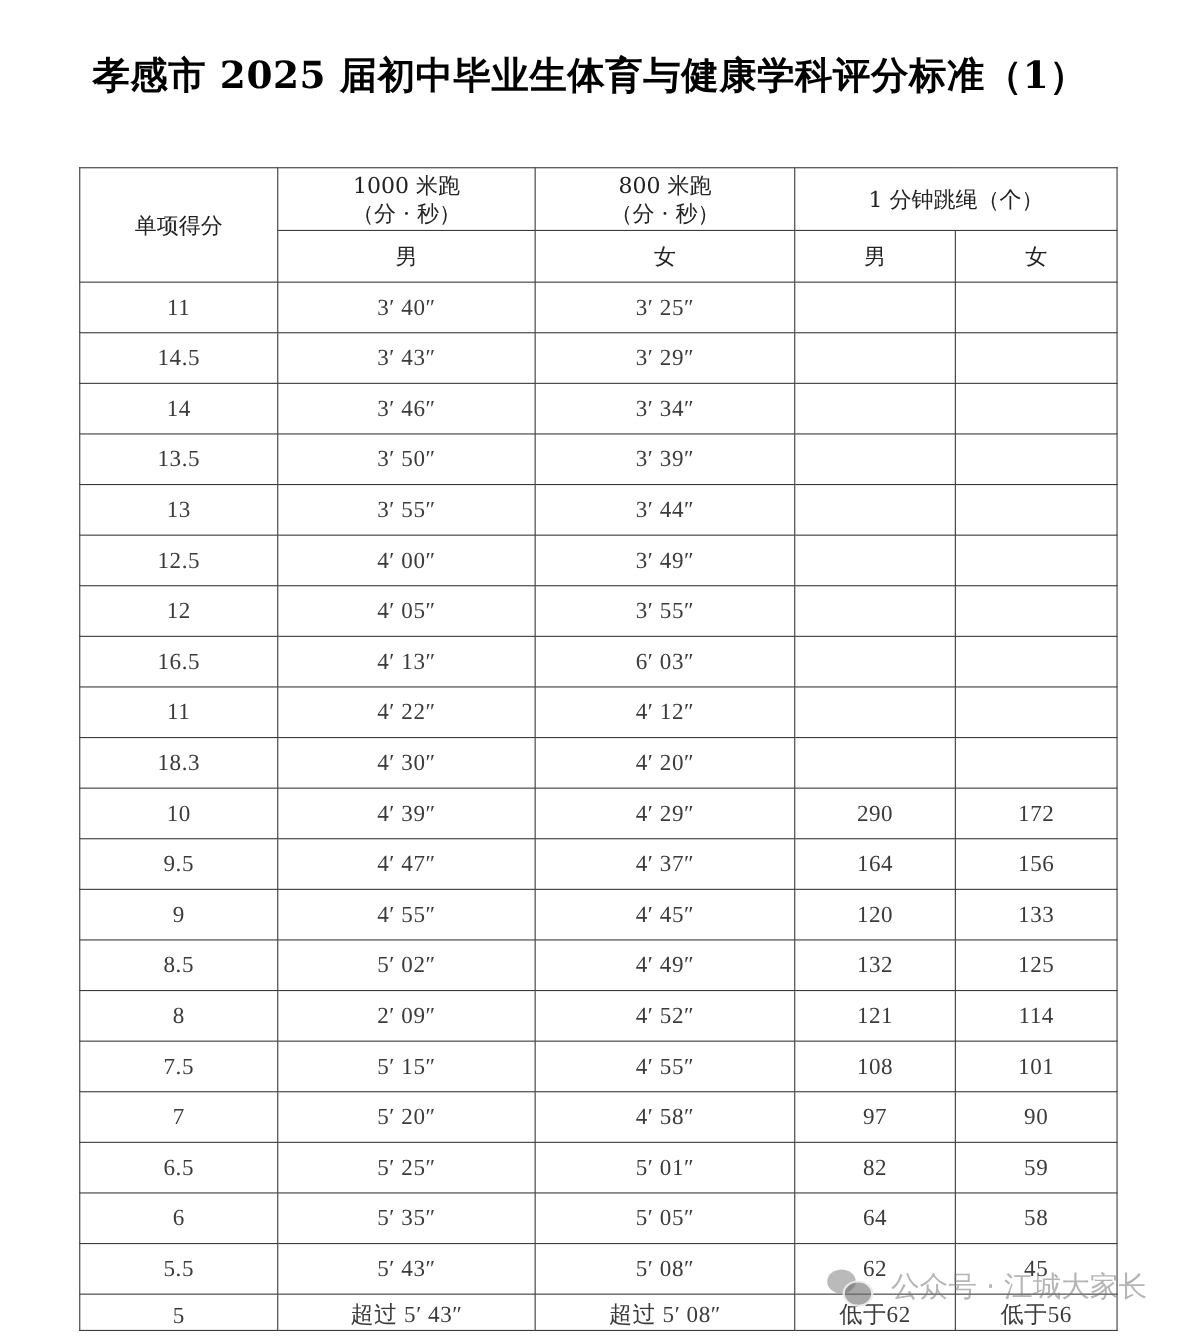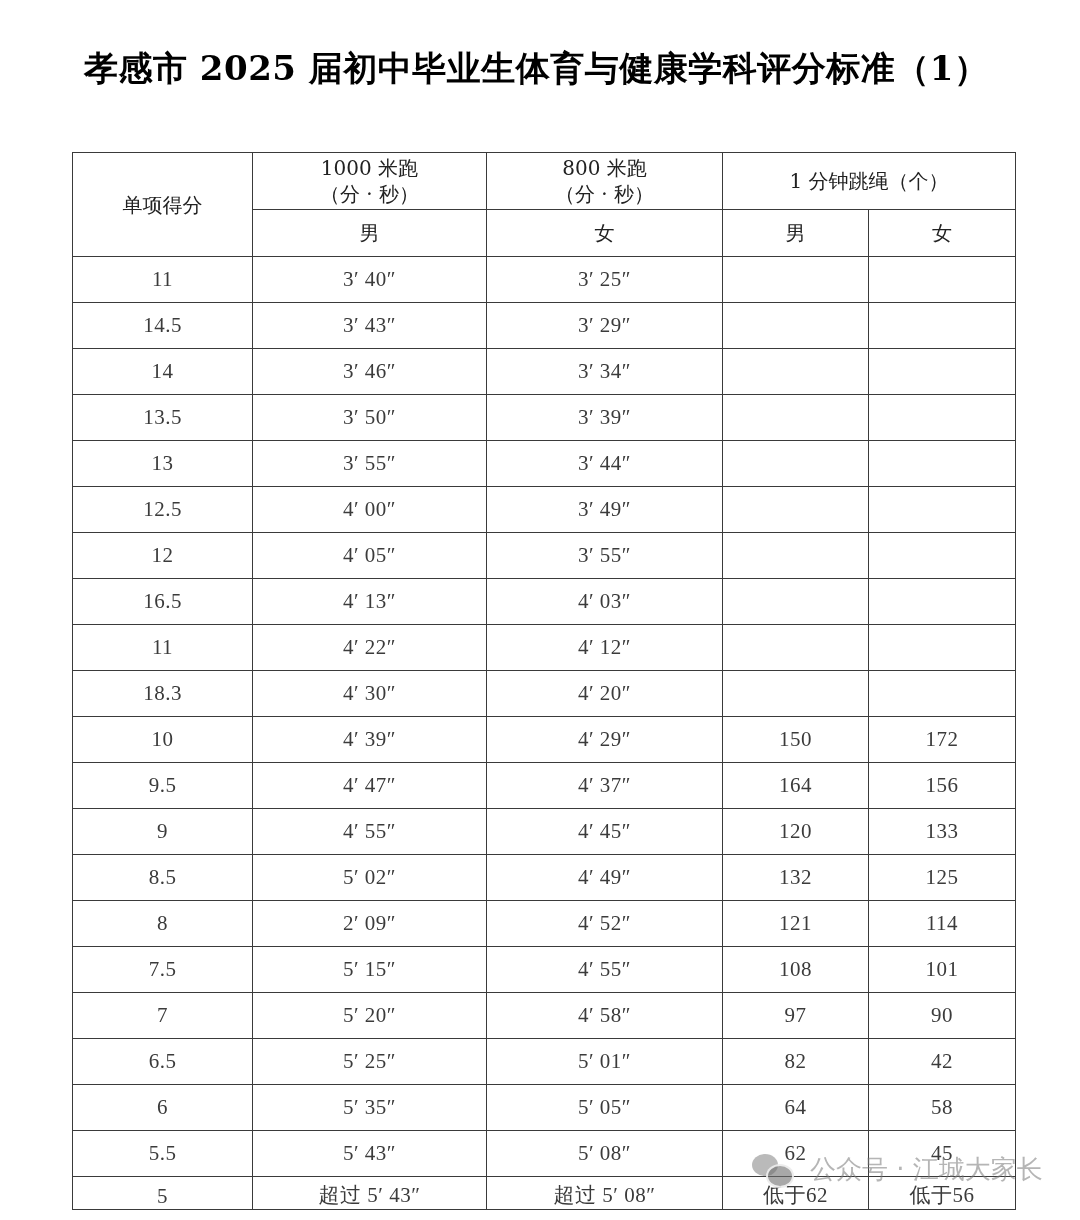--- a/index.html
+++ b/index.html
@@ -171,21 +171,21 @@
       <tr>
         <td>12</td>
         <td>4′ 05″</td>
         <td>3′ 55″</td>
         <td></td>
         <td></td>
       </tr>
       <tr>
         <td>16.5</td>
         <td>4′ 13″</td>
-        <td>4′ 03″</td>
+        <td>6′ 03″</td>
         <td></td>
         <td></td>
       </tr>
       <tr>
         <td>11</td>
         <td>4′ 22″</td>
         <td>4′ 12″</td>
         <td></td>
         <td></td>
       </tr>
@@ -193,21 +193,21 @@
         <td>18.3</td>
         <td>4′ 30″</td>
         <td>4′ 20″</td>
         <td></td>
         <td></td>
       </tr>
       <tr>
         <td>10</td>
         <td>4′ 39″</td>
         <td>4′ 29″</td>
-        <td>150</td>
+        <td>290</td>
         <td>172</td>
       </tr>
       <tr>
         <td>9.5</td>
         <td>4′ 47″</td>
         <td>4′ 37″</td>
         <td>164</td>
         <td>156</td>
       </tr>
       <tr>
@@ -243,21 +243,21 @@
         <td>5′ 20″</td>
         <td>4′ 58″</td>
         <td>97</td>
         <td>90</td>
       </tr>
       <tr>
         <td>6.5</td>
         <td>5′ 25″</td>
         <td>5′ 01″</td>
         <td>82</td>
-        <td>42</td>
+        <td>59</td>
       </tr>
       <tr>
         <td>6</td>
         <td>5′ 35″</td>
         <td>5′ 05″</td>
         <td>64</td>
         <td>58</td>
       </tr>
       <tr>
         <td>5.5</td>

